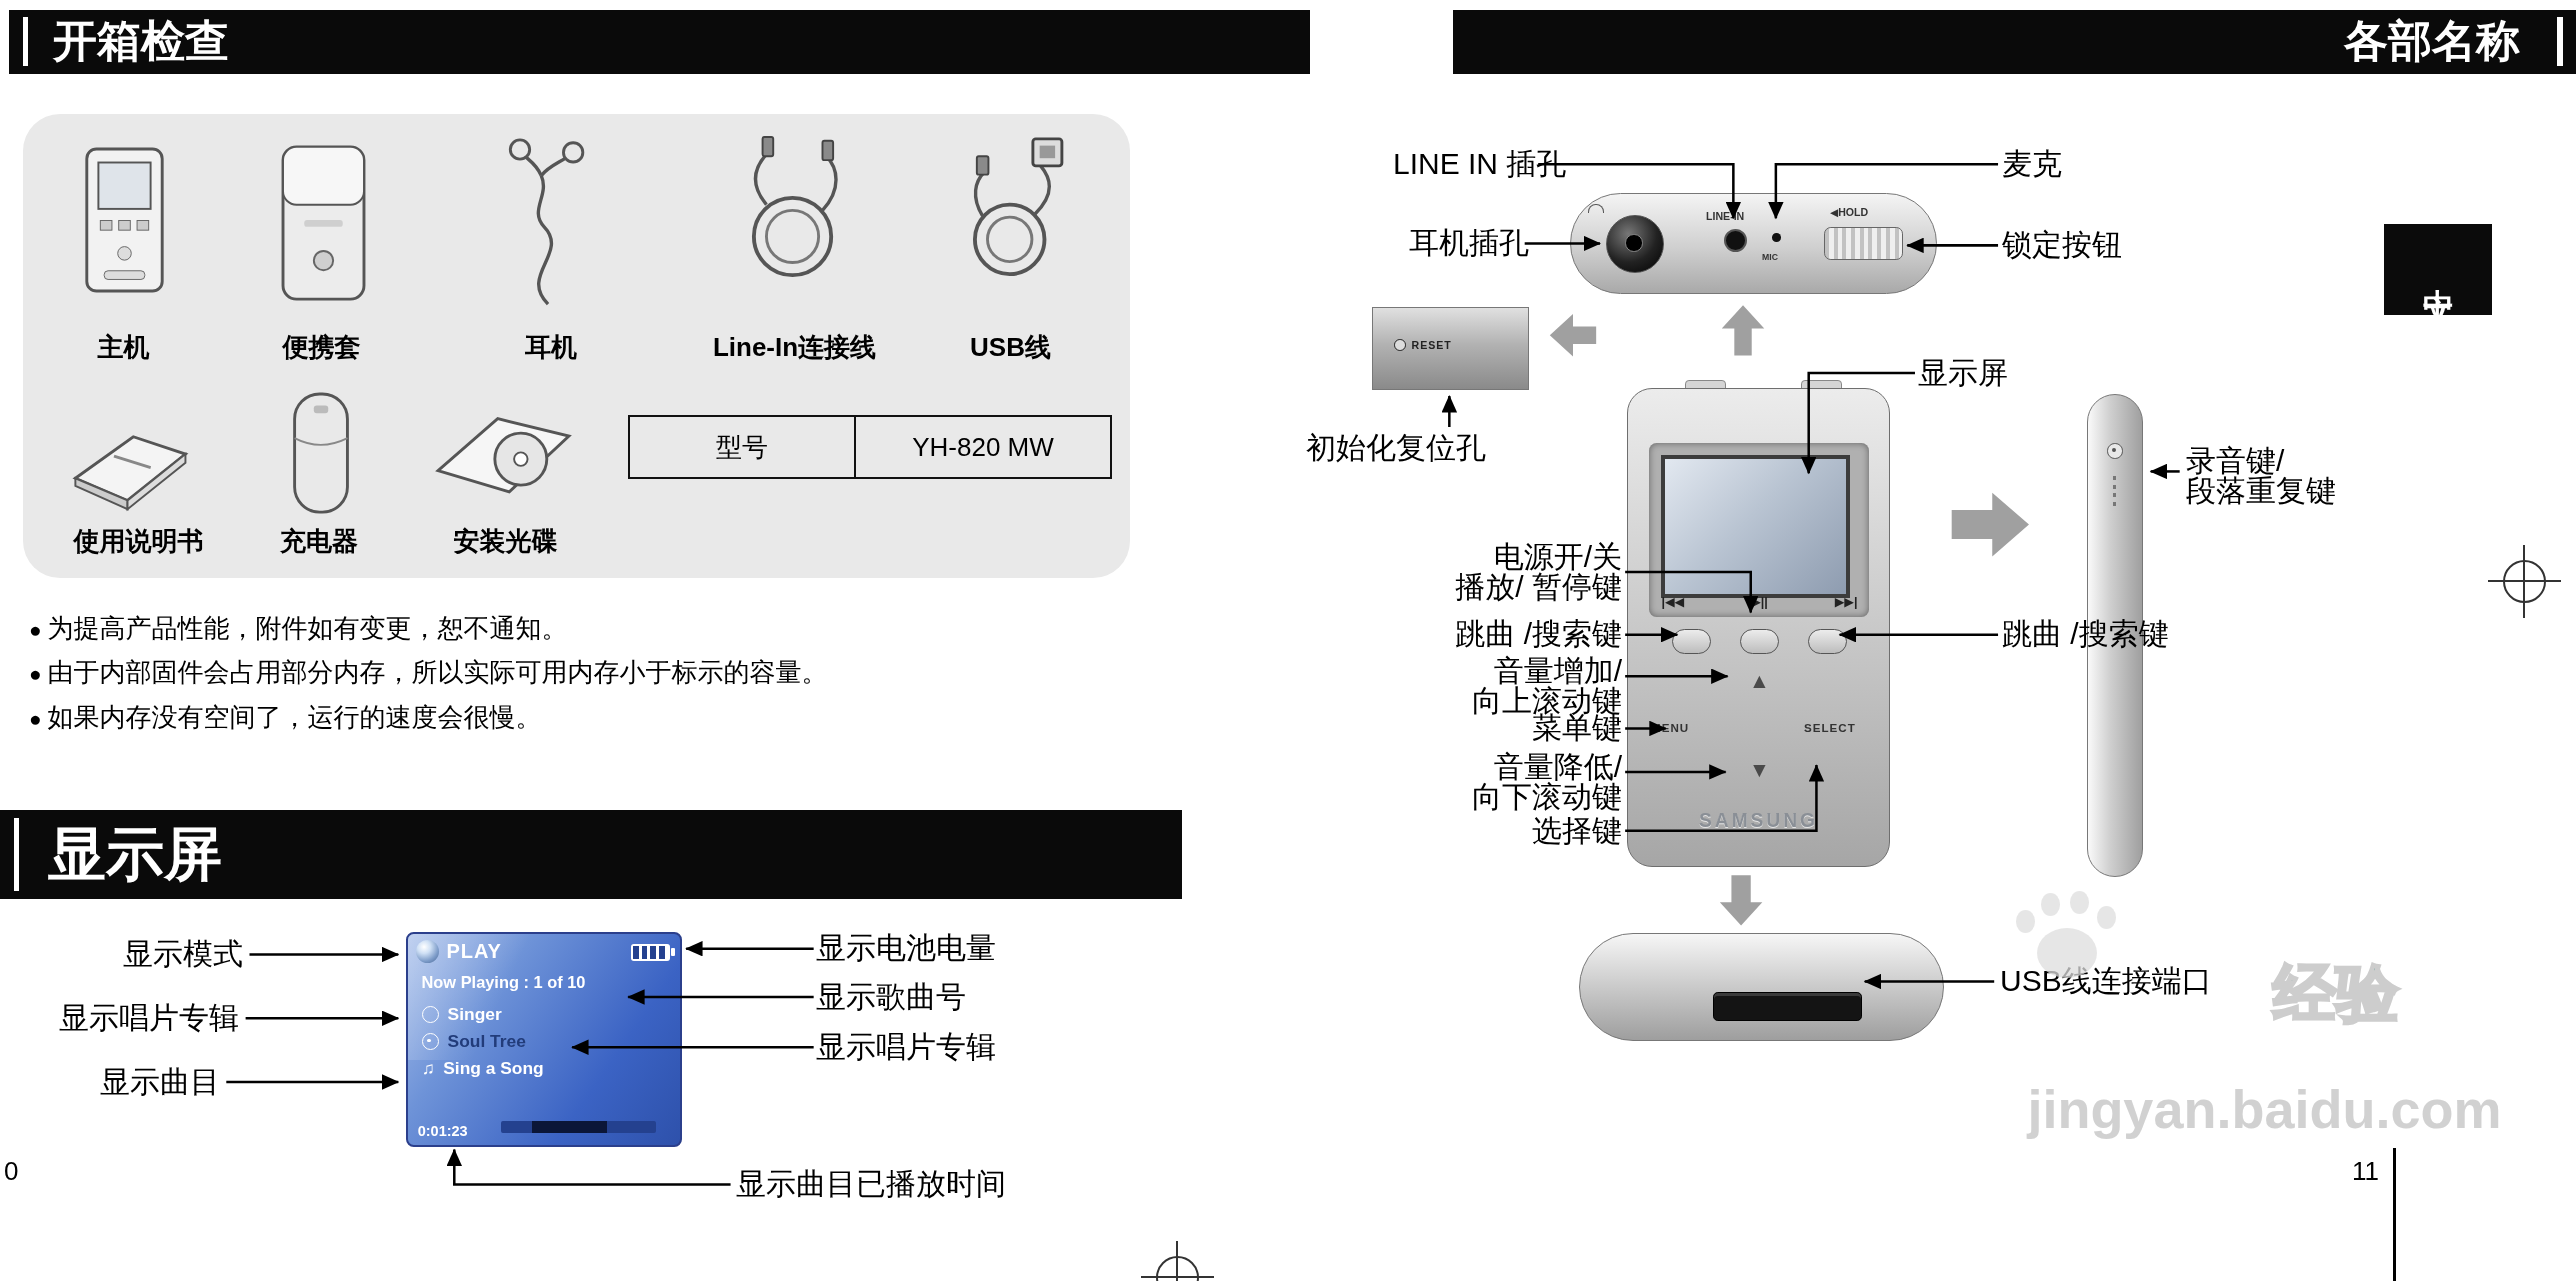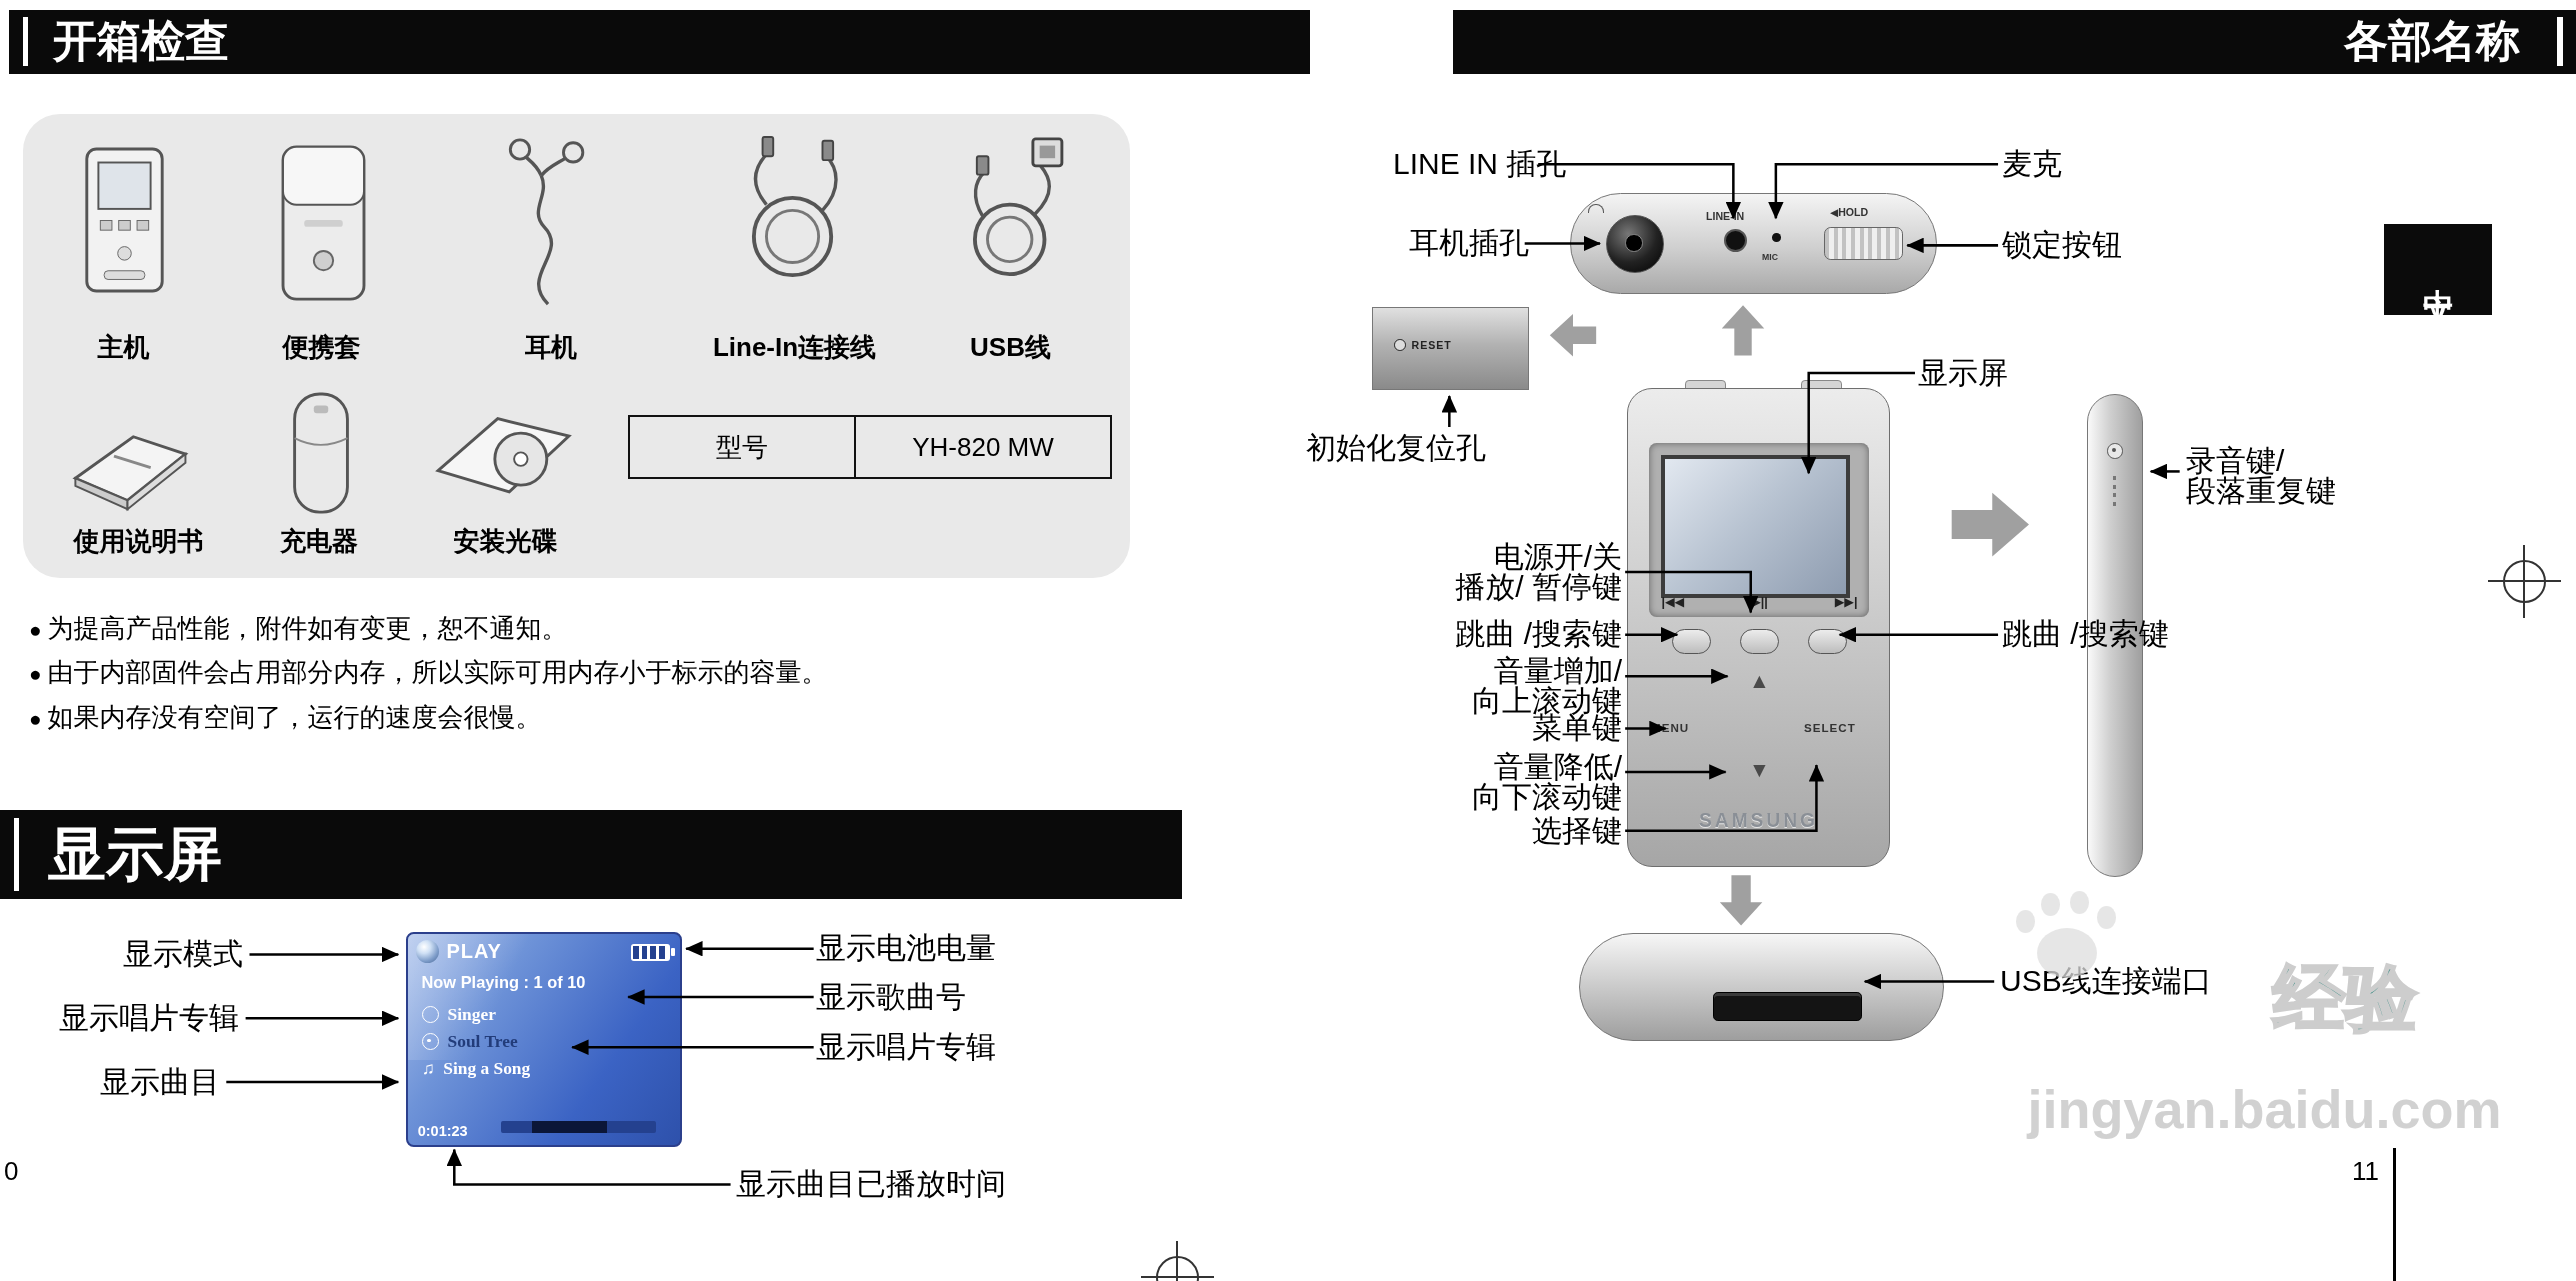--- a/index.html
+++ b/index.html
@@ -29,21 +29,21 @@
     background:linear-gradient(125deg,#a9c0ea 0%,#6e93d8 30%,#3b63c4 70%,#2e51ab 100%);overflow:hidden;z-index:2;}
   .demo-screen::before{content:"";position:absolute;left:-58px;top:-87px;width:271px;height:213px;
     background:linear-gradient(115deg,rgba(255,255,255,.5),rgba(255,255,255,0) 60%);}
   .ds-head{position:absolute;left:7.7px;top:5.8px;display:flex;align-items:center;gap:7.7px;}
   .play-sphere{width:23px;height:23px;border-radius:50%;background:radial-gradient(circle at 35% 30%,#ffffff 0%,#cfe0f5 30%,#7d9cc9 65%,#43618f 100%);}
   .ds-status{color:#fff;font-weight:bold;font-size:20px;letter-spacing:1px;}
   .battery{position:absolute;right:9.7px;top:9.7px;width:39px;height:17.4px;background:#fff;border-radius:2.9px;padding:1.9px;box-sizing:border-box;}
   .battery::before{content:"";display:block;height:100%;background:repeating-linear-gradient(90deg,#24418f 0 5.8px,#fff 5.8px 8.7px);}
   .battery::after{content:"";position:absolute;right:-4.8px;top:4.8px;width:3.9px;height:7.7px;background:#fff;border-radius:1px;}
   .ds-now{position:absolute;left:13.5px;top:39px;color:#fff;font-weight:bold;font-size:16.4px;}
-  .ds-row{position:absolute;left:13.5px;display:flex;align-items:center;gap:8.7px;color:#fff;font-weight:bold;font-size:17.4px;font-family:Liberation Serif, serif;}
+  .ds-row{position:absolute;left:13.5px;display:flex;align-items:center;gap:8.7px;color:#fff;font-weight:bold;font-size:17.4px;}
   .ic-ring{width:17.4px;height:17.4px;border:1.9px solid #fff;border-radius:50%;box-sizing:border-box;}
   .ic-disc{width:17.4px;height:17.4px;border:1.9px solid #fff;border-radius:50%;box-sizing:border-box;position:relative;}
   .ic-disc::after{content:"";position:absolute;left:4.8px;top:4.8px;width:3.9px;height:3.9px;background:#fff;border-radius:50%;}
   .ds-album{color:#223c7a;}
   .ds-time{position:absolute;left:9.7px;bottom:5.8px;color:#fff;font-size:14.5px;font-weight:bold;margin-top:16px;}
   .ds-track{position:absolute;left:93px;bottom:11.6px;width:155px;height:12.6px;background:#24418f;border-radius:1.9px;}
   .ds-fill{position:absolute;left:31px;top:0;width:75px;height:12.6px;background:#0b1638;}
   
   .dev{position:absolute;z-index:1;box-sizing:border-box;}
   .top-view{border:1.9px solid #777;border-radius:52px;background:linear-gradient(180deg,#f4f4f4,#cfcfcf 55%,#a9a9a9);}
@@ -89,21 +89,21 @@
   .rm-h{position:absolute;left:-15.5px;top:20px;width:73px;height:2.4px;background:#333;}
   .rm-v{position:absolute;left:20px;top:-15.5px;width:2.4px;height:73px;background:#333;}
   
   .pagenum{position:absolute;font-size:26px;z-index:6;}
   .page-divider{position:absolute;background:#000;z-index:6;}
   
   .overlay{position:absolute;left:0;top:0;z-index:5;pointer-events:none;}
   
   .watermark{position:absolute;left:2010px;top:889px;width:566px;height:290px;z-index:10;pointer-events:none;}
   .wm-brand{position:absolute;left:58px;top:75px;font-size:81px;font-weight:bold;color:rgba(198,198,198,.8);}
-  .wm-suffix{position:absolute;left:263px;top:62px;font-size:72px;font-weight:bold;color:#0f766e;
+  .wm-suffix{position:absolute;left:263px;top:62px;font-size:63px;font-weight:bold;color:#0f766e;
     -webkit-text-stroke:2.9px #cdcdcd;}
   .wm-url{position:absolute;left:17.4px;top:189px;font-size:54px;font-weight:bold;color:rgba(198,198,198,.8);}
   .paw{position:absolute;left:0;top:0;width:126px;height:106px;}
   .paw i{position:absolute;background:rgba(222,222,222,.75);border-radius:50%;display:block;}
 </style>
 </head>
 <body>
 
 <div class="hbar" style="left:9px;top:9.7px;width:1301px;height:64px">
   <span class="notch" style="left:13.5px"></span>

